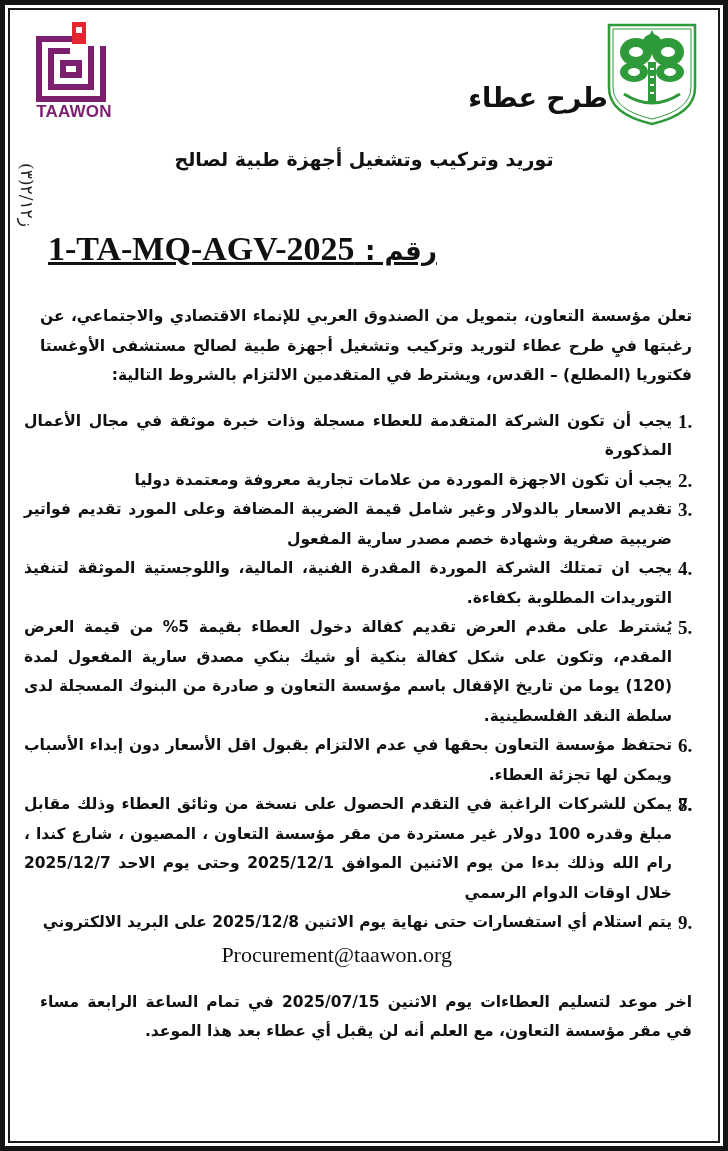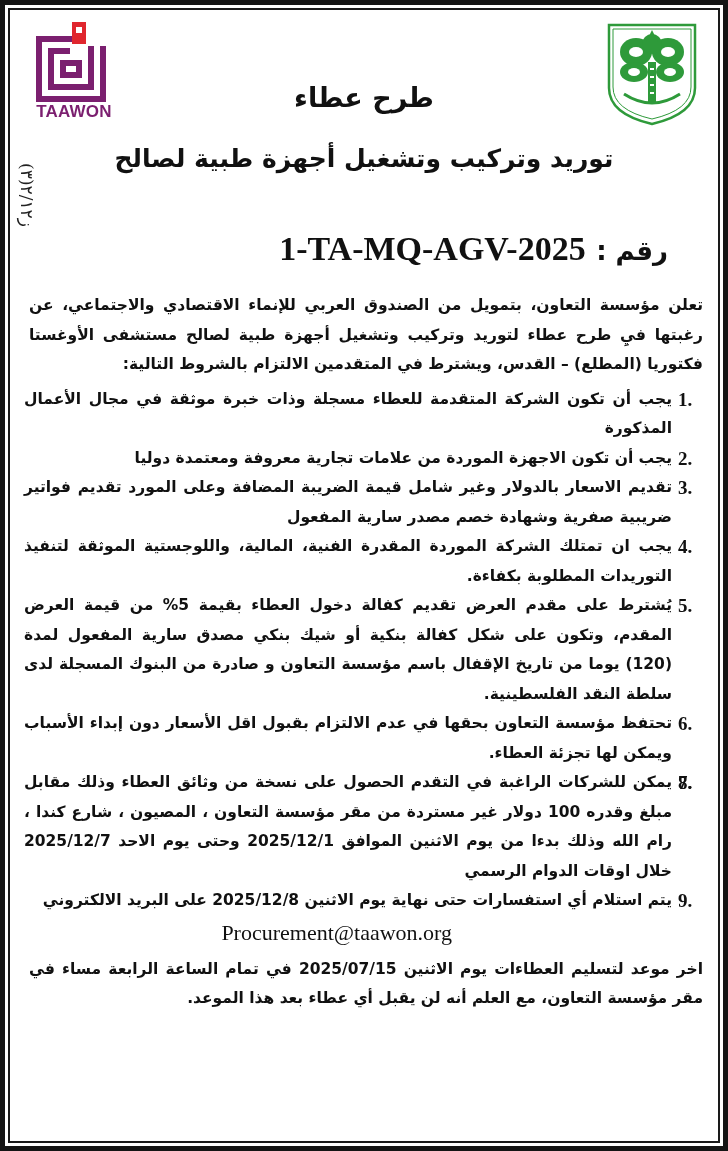--- a/index.html
+++ b/index.html
@@ -29,38 +29,38 @@
     position: absolute; left: 14px; top: 150px; width: 26px; height: 90px;
     display: flex; align-items: center; justify-content: center;
   }
   .side-ref span {
     display: inline-block; transform: rotate(90deg); white-space: nowrap;
     font-family: "DejaVu Serif", serif; font-size: 17px; color: #222;
   }
 
   .heading { position: absolute; left: 120px; right: 120px; top: 80px; text-align: center; direction: rtl; }
   .heading h1 {
-    font-family: "DejaVu Sans", sans-serif; font-weight: bold; font-size: 27px; line-height: 36px; color: #111;
+    font-family: "DejaVu Sans", sans-serif; font-weight: bold; font-size: 27px; line-height: 36px; color: #111; text-align: right;
   }
   .title-block { position: absolute; left: 60px; right: 60px; top: 136px; text-align: center; direction: rtl; }
   .title-block .line {
-    font-family: "DejaVu Sans", sans-serif; font-weight: bold; font-size: 25px; line-height: 46px; color: #111;
+    font-family: "DejaVu Sans", sans-serif; font-weight: bold; font-size: 19px; line-height: 46px; color: #111;
   }
   .ref-number {
-    position: absolute; left: 48px; right: 60px; top: 226px; text-align: right; direction: rtl;
-    font-size: 30px; line-height: 46px; font-weight: bold;
+    position: absolute; left: 48px; right: 60px; top: 226px; text-align: left; direction: rtl;
+    font-size: 30px; line-height: 46px; font-weight: bold; text-decoration: underline;
   }
   .ref-number .label { font-family: "DejaVu Sans", sans-serif; font-size: 26px; }
   .ref-number .code { font-family: "Liberation Serif", serif; font-size: 34px; direction: ltr; unicode-bidi: embed; }
 
   .body-text {
     position: absolute; left: 24px; right: 20px; top: 286px; direction: rtl; text-align: justify;
     font-family: "DejaVu Sans", sans-serif; font-weight: bold; font-size: 15.5px; line-height: 29.5px; color: #111;
   }
-  .body-text p { margin: 5px; }
+  .body-text p { margin: 16px; }
   .cond-list { list-style: none; margin: 0; padding: 0; }
   .cond-item { position: relative; padding-right: 36px; }
   .cond-num {
     position: absolute; right: 0; top: 0; width: 30px; text-align: left;
     font-family: "Liberation Serif", serif; font-weight: bold; font-size: 19px; direction: ltr;
   }
   .email {
     display: block; text-align: right; direction: ltr;
     font-family: "Liberation Serif", serif; font-weight: normal; font-size: 22px; line-height: 34px;
     padding-right: 220px; text-align: right;

